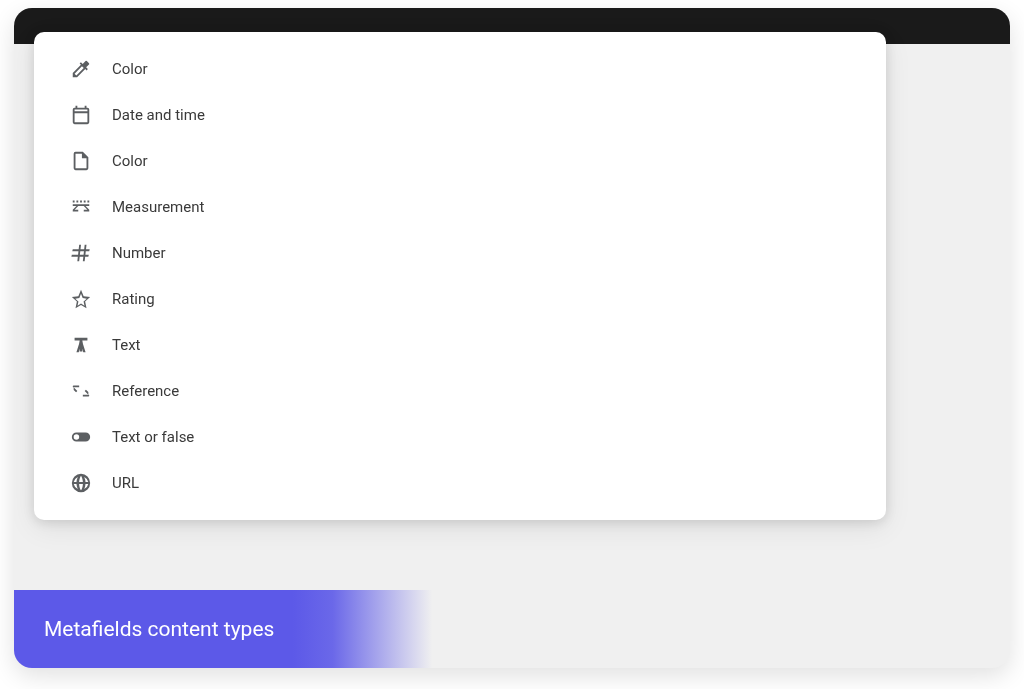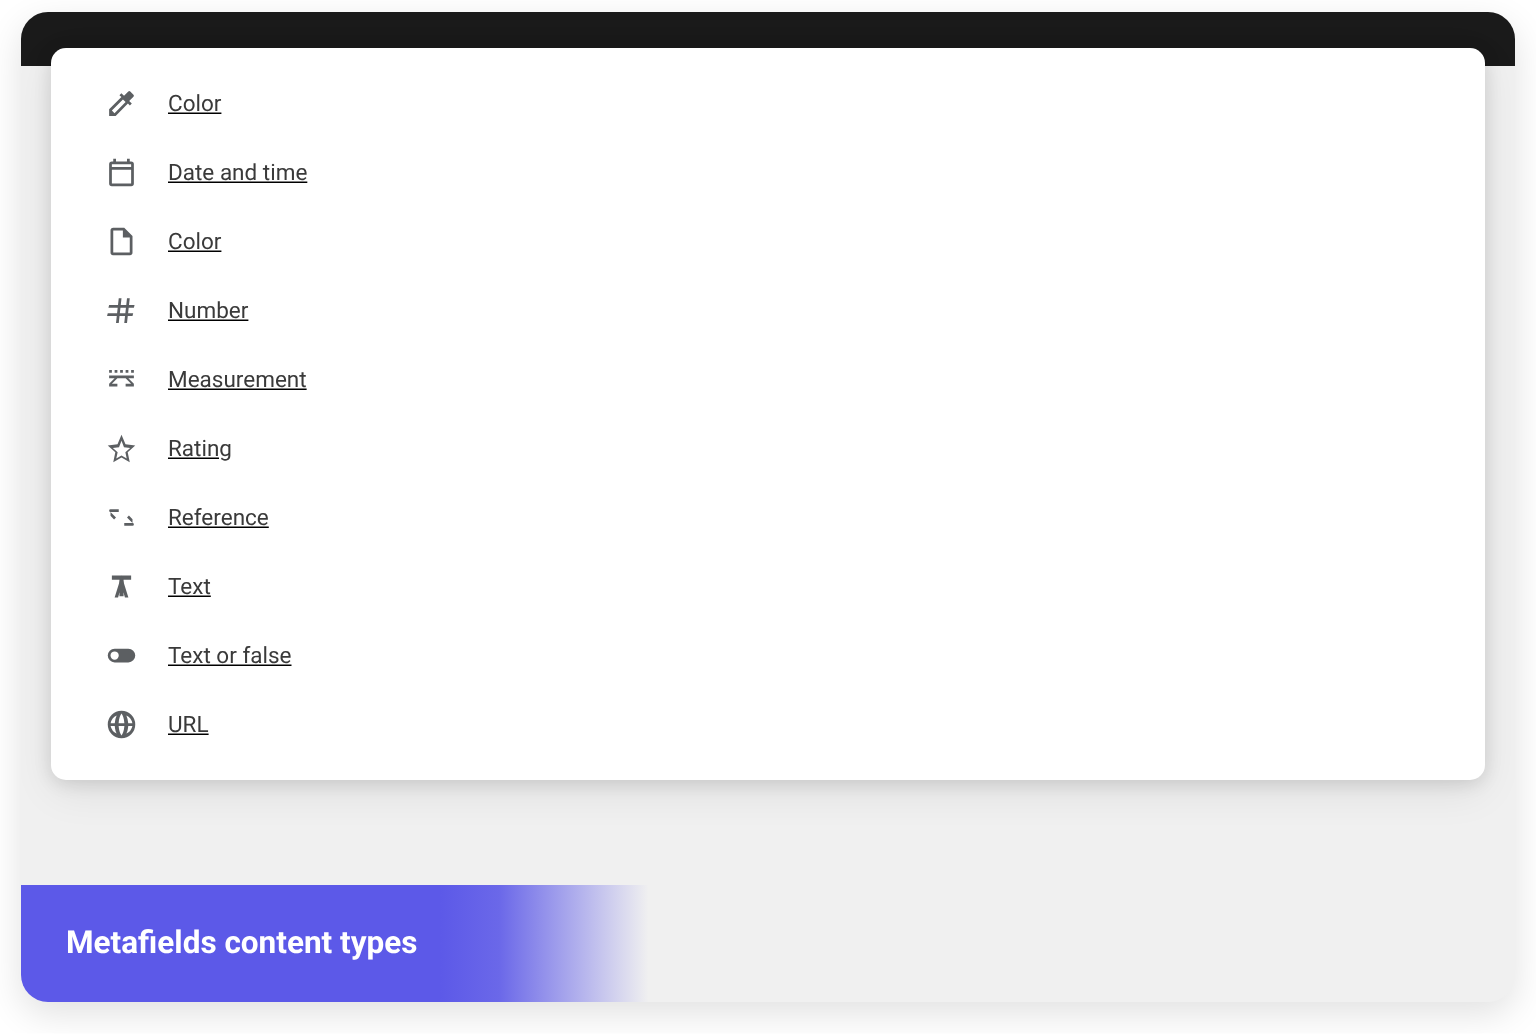--- a/index.html
+++ b/index.html
@@ -26,26 +26,25 @@
     }
     .header-bar {
       background: #1a1a1a;
       height: 36px;
       width: 100%;
     }
     .dropdown-panel {
       position: absolute;
       top: 24px;
       left: 20px;
-      width: 956px;
+      width: 852px;
       background: #ffffff;
       border-radius: 10px;
       box-shadow: 0 2px 12px rgba(0,0,0,0.12), 0 8px 28px rgba(0,0,0,0.08);
       padding: 14px 0;
-      text-decoration: underline;
     }
     .option-item {
       display: flex;
       align-items: center;
       padding: 12px 36px;
       cursor: pointer;
     }
     .option-icon {
       width: 22px;
       height: 22px;
@@ -72,21 +71,21 @@
       width: 100%;
       height: 78px;
       background: linear-gradient(90deg, #5c59e8 0%, #5c59e8 28%, rgba(92,89,232,0.9) 32%, rgba(240,240,240,0) 42%);
       display: flex;
       align-items: center;
       padding-left: 30px;
     }
     .footer-title {
       color: #ffffff;
       font-size: 21px;
-      font-weight: 700;
+      font-weight: 400;
     }
   </style>
 </head>
 <body>
 
 <div class="container">
   <div class="header-bar"></div>
 
   <div class="dropdown-panel">
 
@@ -114,62 +113,62 @@
             <path d="M14 2H6a2 2 0 0 0-2 2v16a2 2 0 0 0 2 2h12a2 2 0 0 0 2-2V8l-6-6zM6 20V4h7v5h5v11H6z"></path>
           </svg>
       </span>
       <span class="option-label">Color</span>
     </div>
 
 
     <div class="option-item">
       <span class="option-icon">
         <svg viewBox="0 0 24 24">
-            <path d="M10 3L8 21h2l2-18h-2zm6 0l-2 18h2l2-18h-2zM3 8l-.5 2H21l.5-2H3zm-1 6l-.5 2H20l.5-2H2z"></path>
+            <path d="M3 5h2v2H3V5zm4 0h2v2H7V5zm4 0h2v2h-2V5zm4 0h2v2h-2V5zm4 0h2v2h-2V5zM3 9h18v2H3V9zm0 6l4-4h2l-4 4h4v2H3v-2zm18 0l-4-4h-2l4 4h-4v2h6v-2z"></path>
           </svg>
       </span>
-      <span class="option-label">Number</span>
+      <span class="option-label">Measurement</span>
     </div>
 
     <div class="option-item">
       <span class="option-icon">
         <svg viewBox="0 0 24 24">
-            <path d="M3 5h2v2H3V5zm4 0h2v2H7V5zm4 0h2v2h-2V5zm4 0h2v2h-2V5zm4 0h2v2h-2V5zM3 9h18v2H3V9zm0 6l4-4h2l-4 4h4v2H3v-2zm18 0l-4-4h-2l4 4h-4v2h6v-2z"></path>
+            <path d="M10 3L8 21h2l2-18h-2zm6 0l-2 18h2l2-18h-2zM3 8l-.5 2H21l.5-2H3zm-1 6l-.5 2H20l.5-2H2z"></path>
           </svg>
       </span>
-      <span class="option-label">Measurement</span>
+      <span class="option-label">Number</span>
     </div>
 
     <div class="option-item">
       <span class="option-icon">
         <svg viewBox="0 0 24 24">
             <path d="M12 2l2.9 6.9L22 9.8l-5.5 4.9L18 22l-6-3.5L6 22l1.5-7.3L2 9.8l7.1-.9L12 2zm0 4.3L10.2 11l-4.5.6 3.5 3.1-1 4.6L12 17l3.8 2.3-1-4.6 3.5-3.1-4.5-.6L12 6.3z"></path>
           </svg>
       </span>
       <span class="option-label">Rating</span>
     </div>
 
     <div class="option-item">
       <span class="option-icon">
         <svg viewBox="0 0 24 24">
-            <path d="M4 8l6 0 0-2-6 0a1 1 0 0 0 0 2zm0 0l4 4-1.4 1.4L4 10.8 4 8zm16 8l-6 0 0 2 6 0a1 1 0 0 0 0-2zm0 0l-4-4 1.4-1.4L20 13.2 20 16z"></path>
-          </svg>
-      </span>
-      <span class="option-label">Reference</span>
-    </div>
-
-    <div class="option-item">
-      <span class="option-icon">
-        <svg viewBox="0 0 24 24">
             <path d="M5 4v3h5.5v12h3V7H19V4H5z"></path>
             <path d="M11 4l-4 16h2.2l.9-3.6h3.8l.9 3.6H17L13 4h-2zm.6 10.4L12 12l1.4 2.4h-1.8z" opacity="0"></path>
             <path d="M12 4L7 20h2.5l1-3.5h3L14.5 20H17L12 4zm-1 10l1-4 1 4h-2z"></path>
           </svg>
       </span>
       <span class="option-label">Text</span>
+    </div>
+
+    <div class="option-item">
+      <span class="option-icon">
+        <svg viewBox="0 0 24 24">
+            <path d="M4 8l6 0 0-2-6 0a1 1 0 0 0 0 2zm0 0l4 4-1.4 1.4L4 10.8 4 8zm16 8l-6 0 0 2 6 0a1 1 0 0 0 0-2zm0 0l-4-4 1.4-1.4L20 13.2 20 16z"></path>
+          </svg>
+      </span>
+      <span class="option-label">Reference</span>
     </div>
 
     <div class="option-item">
       <span class="option-icon">
         <svg viewBox="0 0 24 24">
             <path d="M17 7H7a5 5 0 0 0 0 10h10a5 5 0 0 0 0-10zm-10 8a3 3 0 1 1 0-6 3 3 0 0 1 0 6z"></path>
           </svg>
       </span>
       <span class="option-label">Text or false</span>
     </div>

